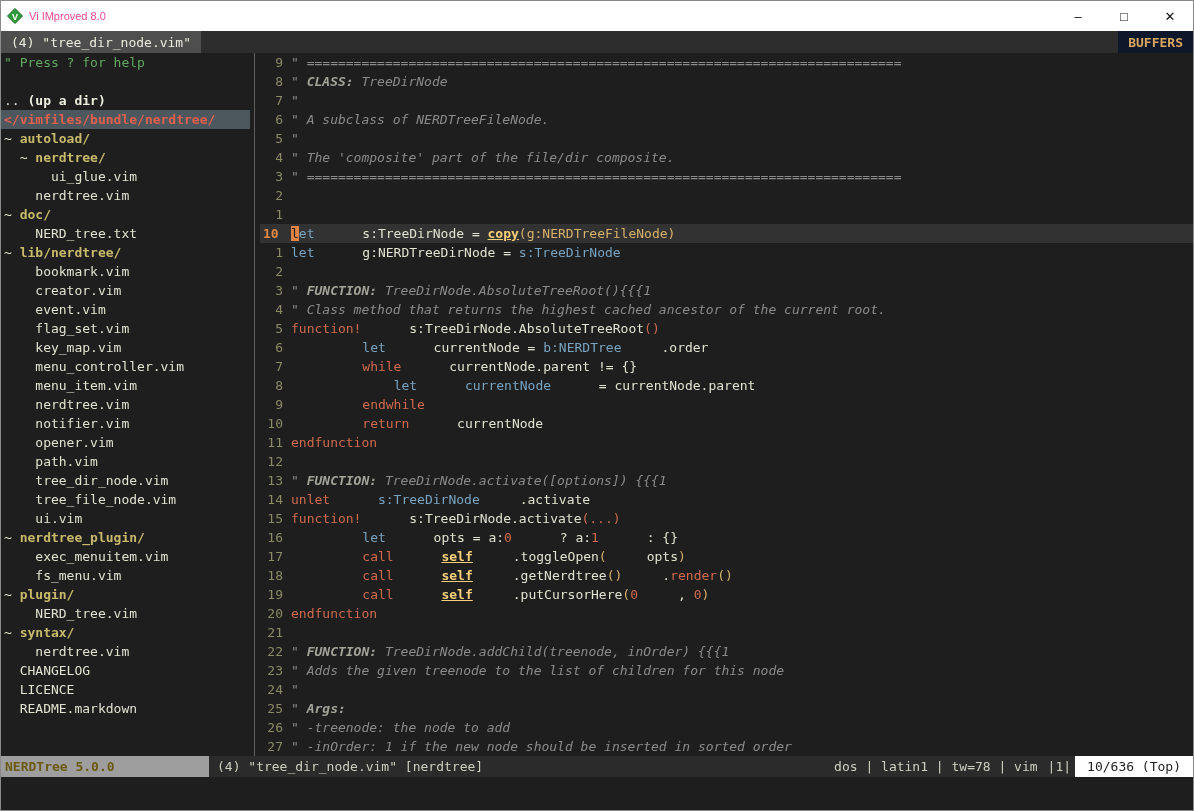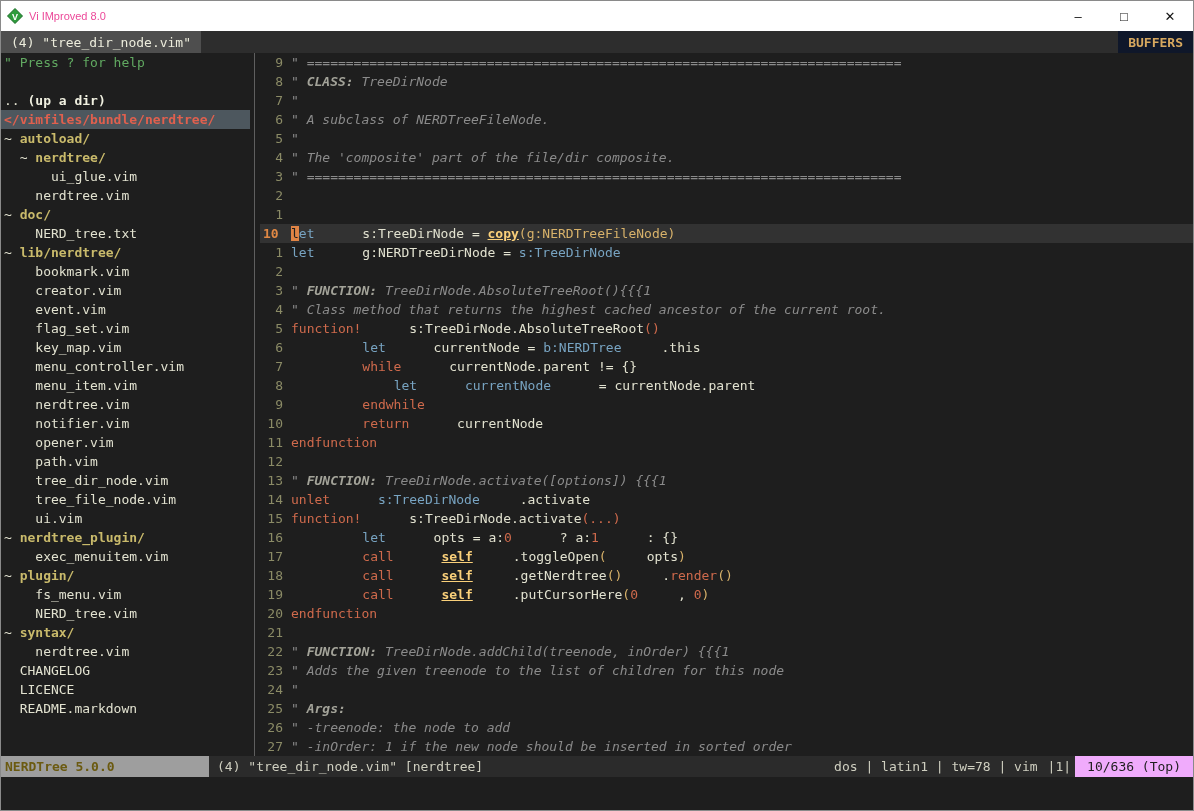--- a/index.html
+++ b/index.html
@@ -61,21 +61,21 @@
   .nr { color:#cf6a4c; }
   .p  { color:#e2e2d0;margin-left:40px; }
   .cur { background:#e08445; color:#1e1e1e; }
   
   .statusline { height:21px; line-height:21px; display:flex; font-size:13px; flex:none; background:#2b2b2b; }
   .sl-left { width:208px; flex:none; background:#9e9e9e; color:#6b5a10; font-weight:bold;
              padding-left:4px; white-space:pre; }
   .sl-mid { flex:1; color:#cfcfc0; padding-left:8px; white-space:pre; }
   .sl-flags { color:#cfcfc0; white-space:pre; padding:0 6px; }
   .sl-buf { color:#cfcfc0; white-space:pre; padding:0 4px; }
-  .sl-pos { background:#f0abfc; color:#1e1e1e; padding:0 12px; white-space:pre; }
+  .sl-pos { background:#ffffff; color:#1e1e1e; padding:0 12px; white-space:pre; }
   
   .cmdline { flex:1; background:#1e1e1e; }
 </style>
 </head>
 <body>
 
 <div class="window">
 
   <div class="titlebar">
     <span class="app-icon">
@@ -120,22 +120,22 @@
         <div class="row nt-line"><span class="nt-file">    menu_item.vim</span></div>
         <div class="row nt-line"><span class="nt-file">    nerdtree.vim</span></div>
         <div class="row nt-line"><span class="nt-file">    notifier.vim</span></div>
         <div class="row nt-line"><span class="nt-file">    opener.vim</span></div>
         <div class="row nt-line"><span class="nt-file">    path.vim</span></div>
         <div class="row nt-line"><span class="nt-file">    tree_dir_node.vim</span></div>
         <div class="row nt-line"><span class="nt-file">    tree_file_node.vim</span></div>
         <div class="row nt-line"><span class="nt-file">    ui.vim</span></div>
         <div class="row nt-line"><span class="nt-plain">~ </span><span class="nt-dir">nerdtree_plugin/</span></div>
         <div class="row nt-line"><span class="nt-file">    exec_menuitem.vim</span></div>
+        <div class="row nt-line"><span class="nt-file">    fs_menu.vim</span></div>
         <div class="row nt-line"><span class="nt-plain">~ </span><span class="nt-dir">plugin/</span></div>
-        <div class="row nt-line"><span class="nt-file">    fs_menu.vim</span></div>
         <div class="row nt-line"><span class="nt-file">    NERD_tree.vim</span></div>
         <div class="row nt-line"><span class="nt-plain">~ </span><span class="nt-dir">syntax/</span></div>
         <div class="row nt-line"><span class="nt-file">    nerdtree.vim</span></div>
         <div class="row nt-line"><span class="nt-file">  CHANGELOG</span></div>
         <div class="row nt-line"><span class="nt-file">  LICENCE</span></div>
         <div class="row nt-line"><span class="nt-file">  README.markdown</span></div>
       </div>
     <div class="vsep"></div>
     <div class="editor" id="editor-lines">
         <div class="row line"><span class="gutter">9</span><span class="code"><span class="c">" ============================================================================</span></span></div>
@@ -146,21 +146,21 @@
         <div class="row line"><span class="gutter">4</span><span class="code"><span class="c">" The 'composite' part of the file/dir composite.</span></span></div>
         <div class="row line"><span class="gutter">3</span><span class="code"><span class="c">" ============================================================================</span></span></div>
         <div class="row line"><span class="gutter">2</span><span class="code"></span></div>
         <div class="row line"><span class="gutter">1</span><span class="code"></span></div>
         <div class="row line cursorline"><span class="gutter">10</span><span class="code"><span class="cur">l</span><span class="kb">et</span><span class="p"> s:TreeDirNode = </span><span class="fy">copy</span><span class="y">(g:NERDTreeFileNode)</span></span></div>
         <div class="row line"><span class="gutter">1</span><span class="code"><span class="kb">let</span><span class="p"> g:NERDTreeDirNode = </span><span class="kb">s:TreeDirNode</span></span></div>
         <div class="row line"><span class="gutter">2</span><span class="code"></span></div>
         <div class="row line"><span class="gutter">3</span><span class="code"><span class="c">" </span><span class="cb">FUNCTION:</span><span class="c"> TreeDirNode.AbsoluteTreeRoot(){{{1</span></span></div>
         <div class="row line"><span class="gutter">4</span><span class="code"><span class="c">" Class method that returns the highest cached ancestor of the current root.</span></span></div>
         <div class="row line"><span class="gutter">5</span><span class="code"><span class="kr">function!</span><span class="p"> s:TreeDirNode.AbsoluteTreeRoot</span><span class="kr">()</span></span></div>
-        <div class="row line"><span class="gutter">6</span><span class="code"><span class="p">    </span><span class="kb">let</span><span class="p"> currentNode = </span><span class="kb">b:NERDTree</span><span class="p">.this</span></span></div>
+        <div class="row line"><span class="gutter">6</span><span class="code"><span class="p">    </span><span class="kb">let</span><span class="p"> currentNode = </span><span class="kb">b:NERDTree</span><span class="p">.order</span></span></div>
         <div class="row line"><span class="gutter">7</span><span class="code"><span class="p">    </span><span class="kr">while</span><span class="p"> currentNode.parent != {}</span></span></div>
         <div class="row line"><span class="gutter">8</span><span class="code"><span class="p">        </span><span class="kb">let</span><span class="p"> </span><span class="kb">currentNode</span><span class="p"> = currentNode.parent</span></span></div>
         <div class="row line"><span class="gutter">9</span><span class="code"><span class="p">    </span><span class="kr">endwhile</span></span></div>
         <div class="row line"><span class="gutter">10</span><span class="code"><span class="p">    </span><span class="kr">return</span><span class="p"> currentNode</span></span></div>
         <div class="row line"><span class="gutter">11</span><span class="code"><span class="kr">endfunction</span></span></div>
         <div class="row line"><span class="gutter">12</span><span class="code"></span></div>
         <div class="row line"><span class="gutter">13</span><span class="code"><span class="c">" </span><span class="cb">FUNCTION:</span><span class="c"> TreeDirNode.activate([options]) {{{1</span></span></div>
         <div class="row line"><span class="gutter">14</span><span class="code"><span class="kr">unlet</span><span class="p"> </span><span class="kb">s:TreeDirNode</span><span class="p">.activate</span></span></div>
         <div class="row line"><span class="gutter">15</span><span class="code"><span class="kr">function!</span><span class="p"> s:TreeDirNode.activate</span><span class="kr">(...)</span></span></div>
         <div class="row line"><span class="gutter">16</span><span class="code"><span class="p">    </span><span class="kb">let</span><span class="p"> opts = a:</span><span class="nr">0</span><span class="p"> ? a:</span><span class="nr">1</span><span class="p"> : {}</span></span></div>

